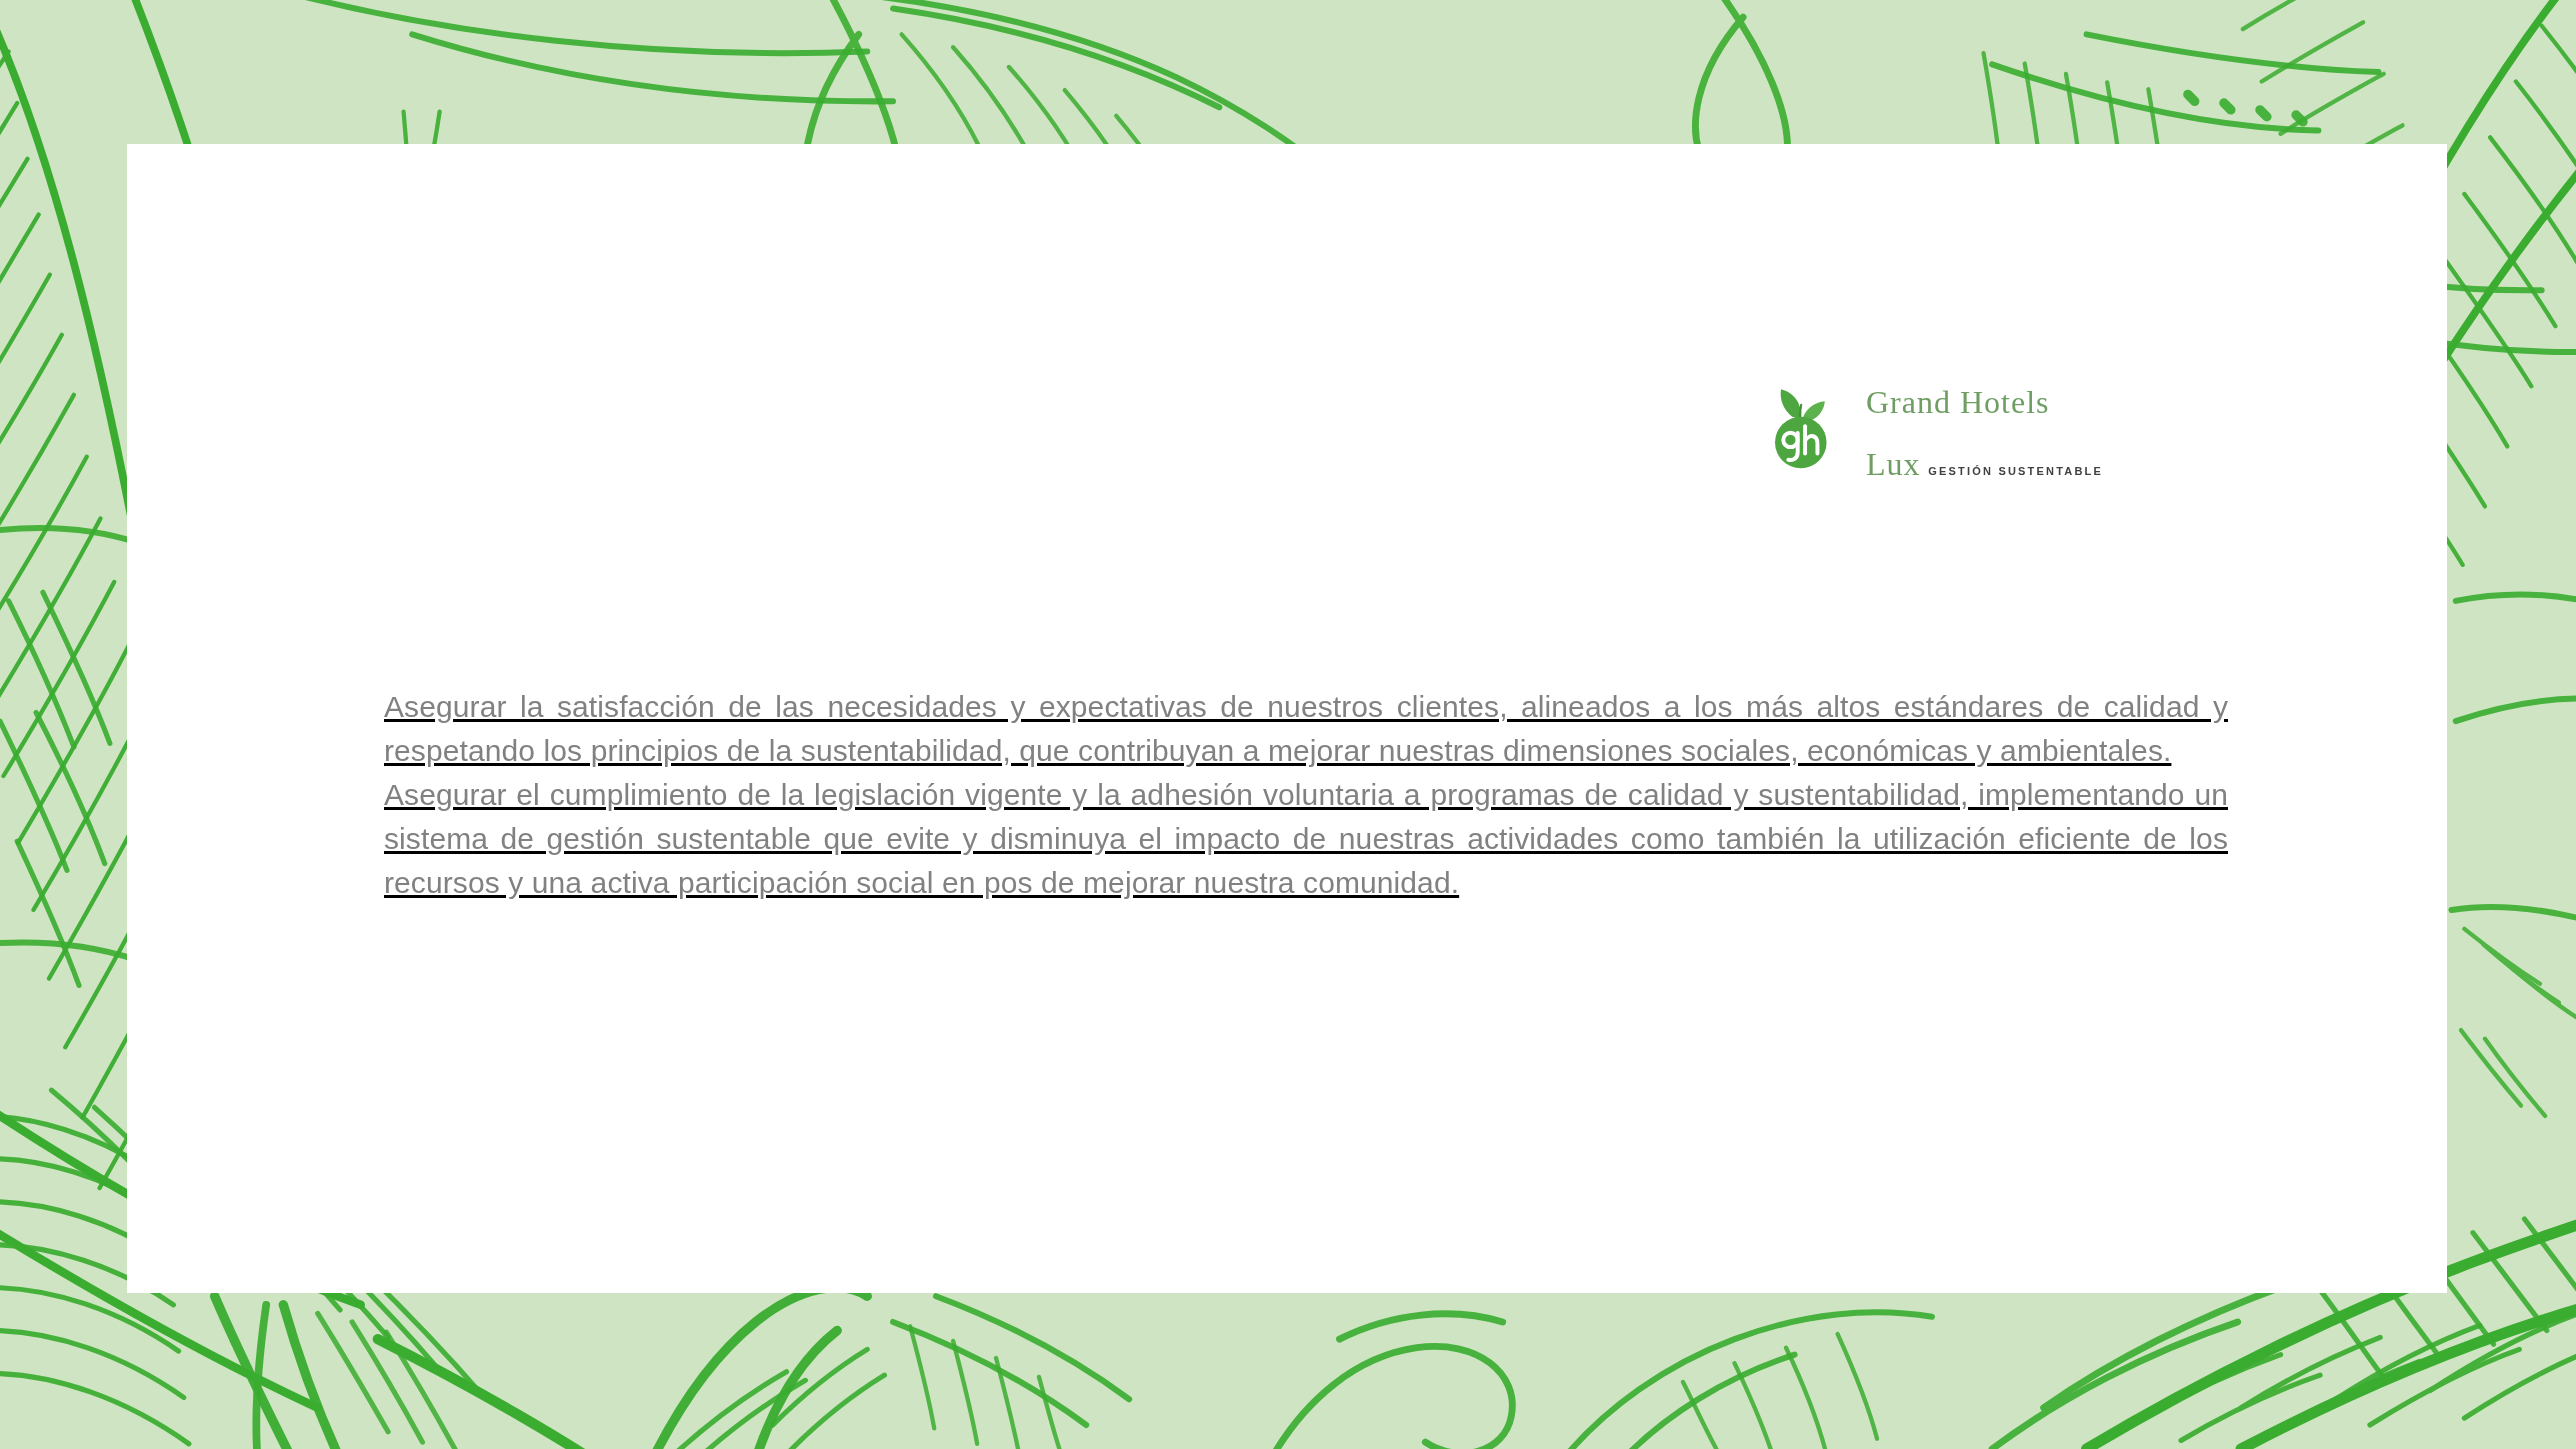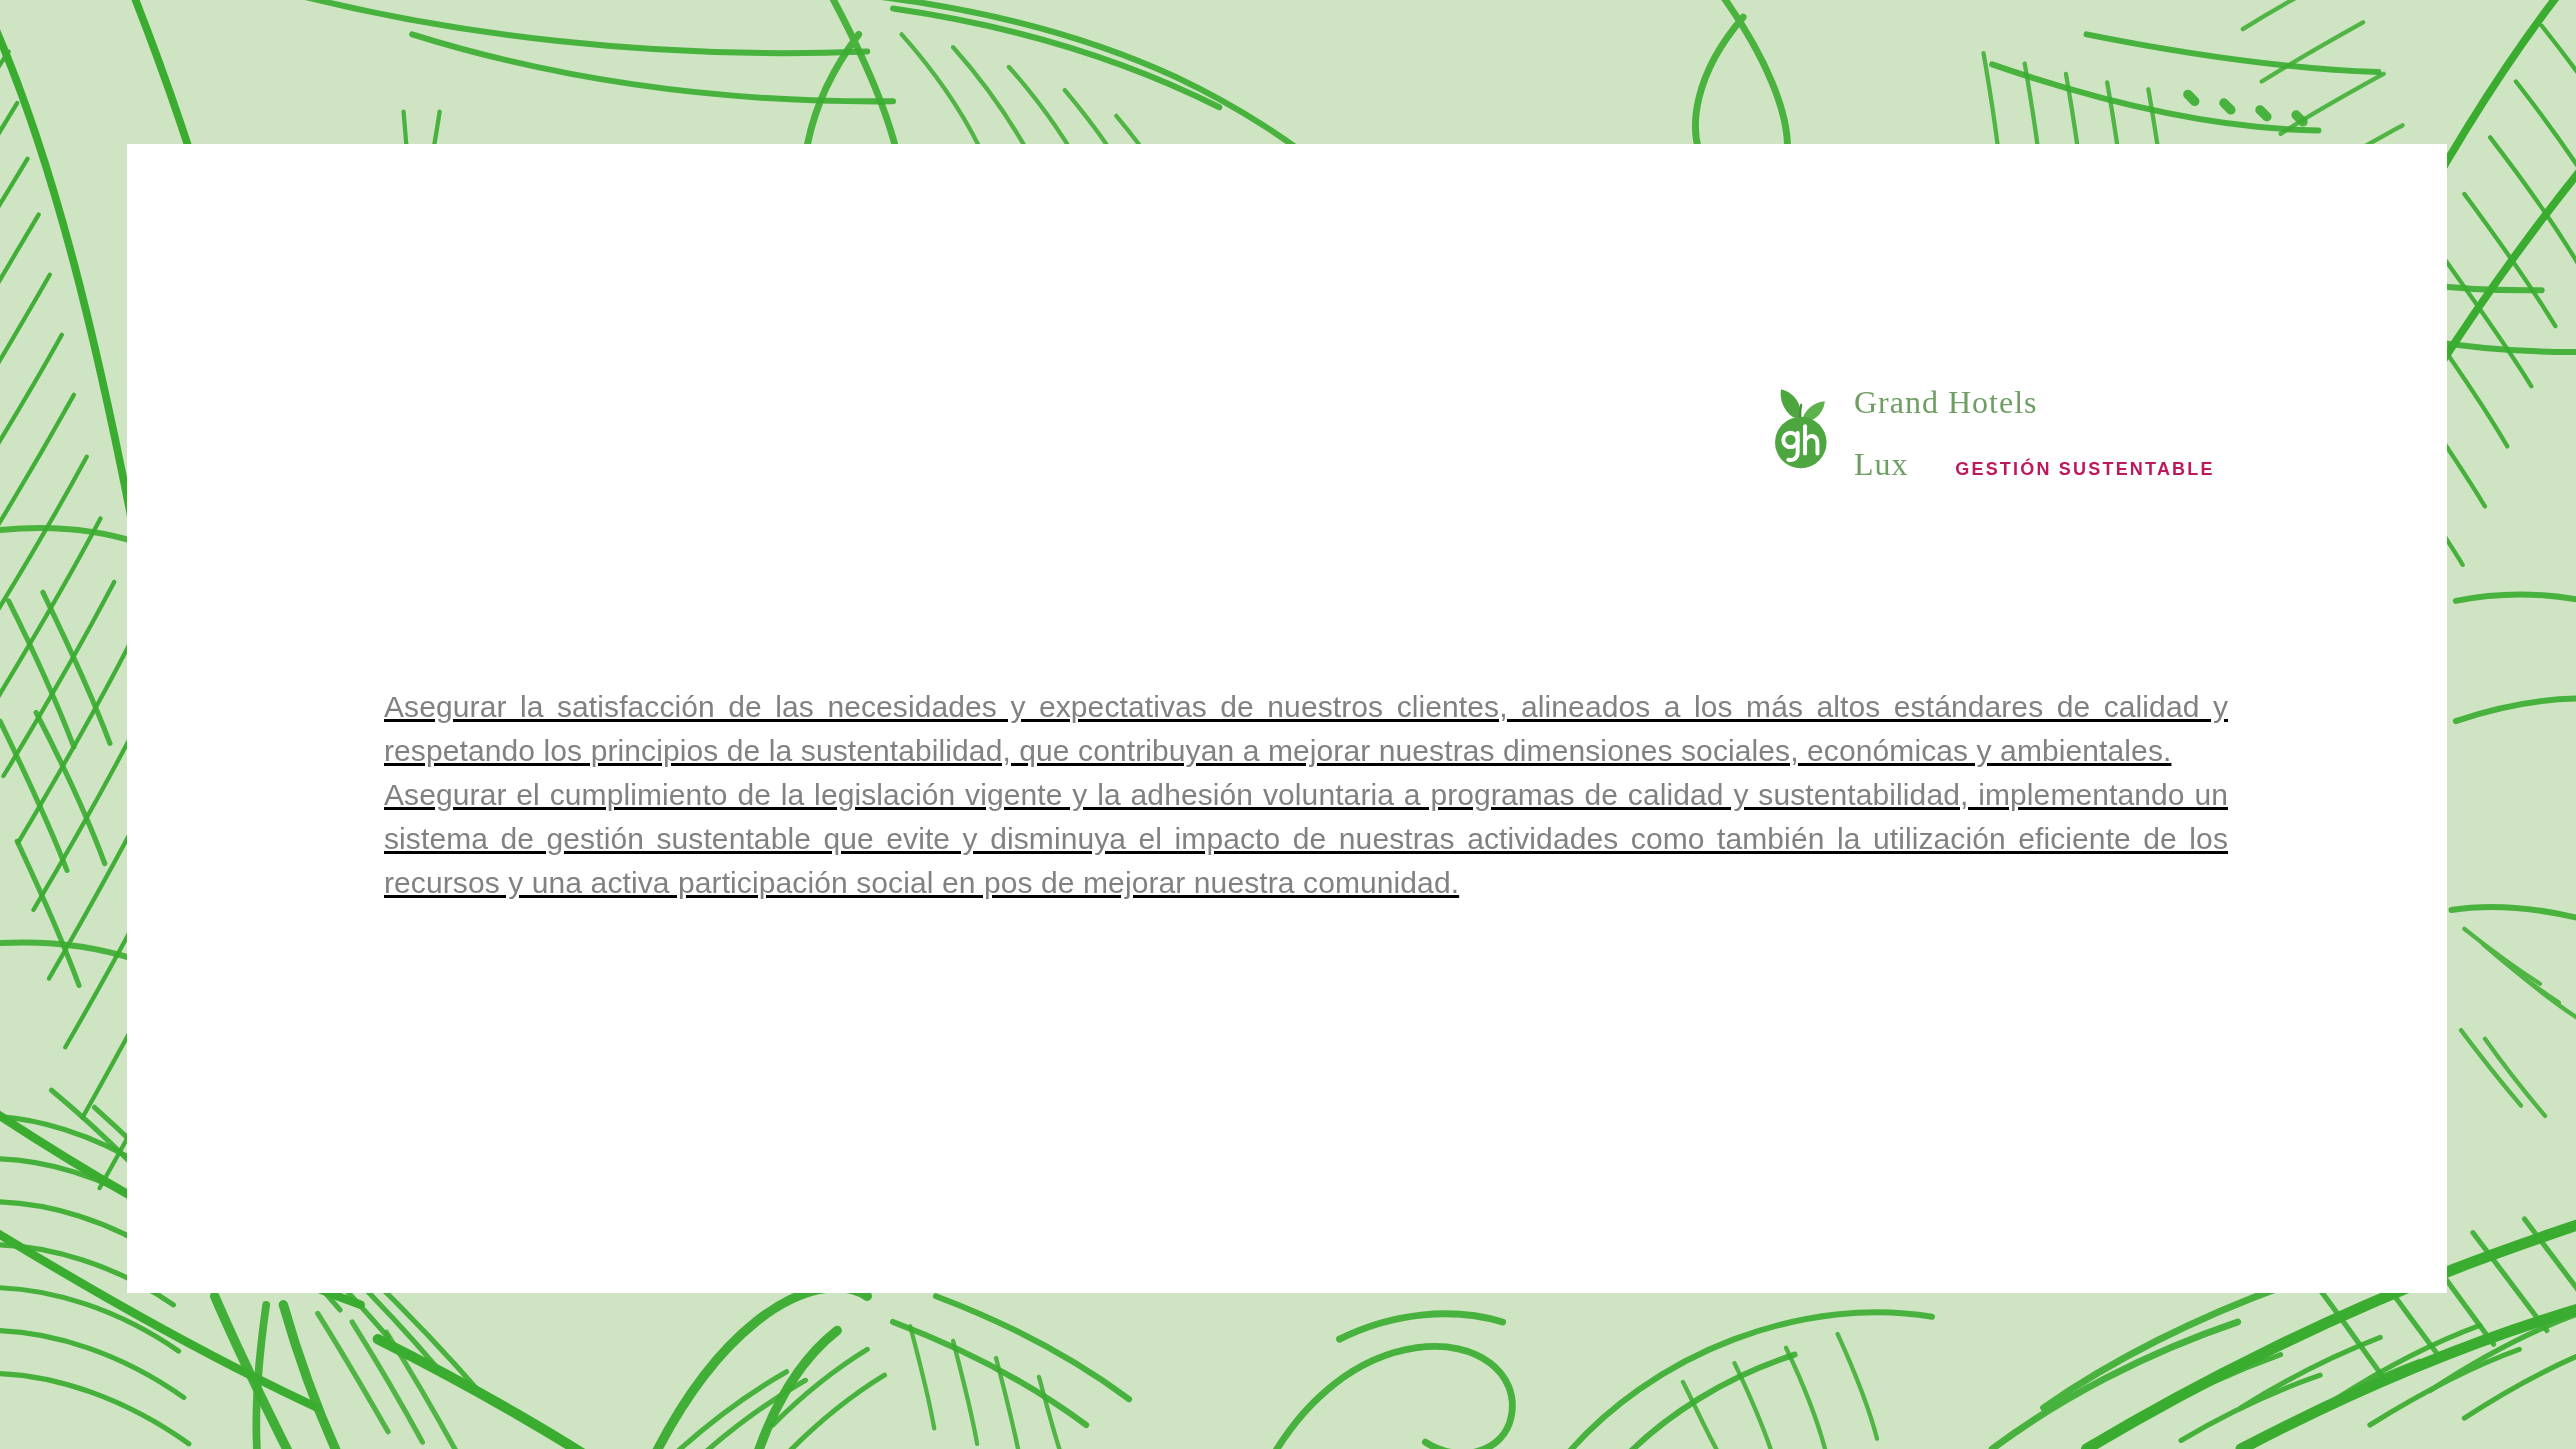--- a/index.html
+++ b/index.html
@@ -62,21 +62,21 @@
 
   
   #brand-logo {
     position: absolute;
     left: 1636px;
     top: 236px;
     width: 343px;
     height: 94px;
     display: flex;
     align-items: center;
-    gap: 12px;
+    gap: 24px;
   }
 
   #logo-mark {
     width: 79px;
     height: 86px;
     flex: none;
   }
 
   #logo-wordmark {
     display: flex;
@@ -108,25 +108,24 @@
     font-size: 32px;
     line-height: 1.0;
     font-weight: 400;
     color: #6f9e63;
     letter-spacing: 1px;
     margin-top: 27px;
   }
 
   #brand-tagline {
     font-family: "Liberation Sans", "DejaVu Sans", sans-serif;
-    font-size: 18px;
+    font-size: 11px;
     font-weight: 700;
-    color: #be185d;
+    color: #404040;
     letter-spacing: 2.2px;
-    margin-left: 39px;
   }
 
   
   #policy-body {
     position: absolute;
     left: 257px;
     top: 541px;
     width: 1844px;
     text-decoration: underline;
   }

